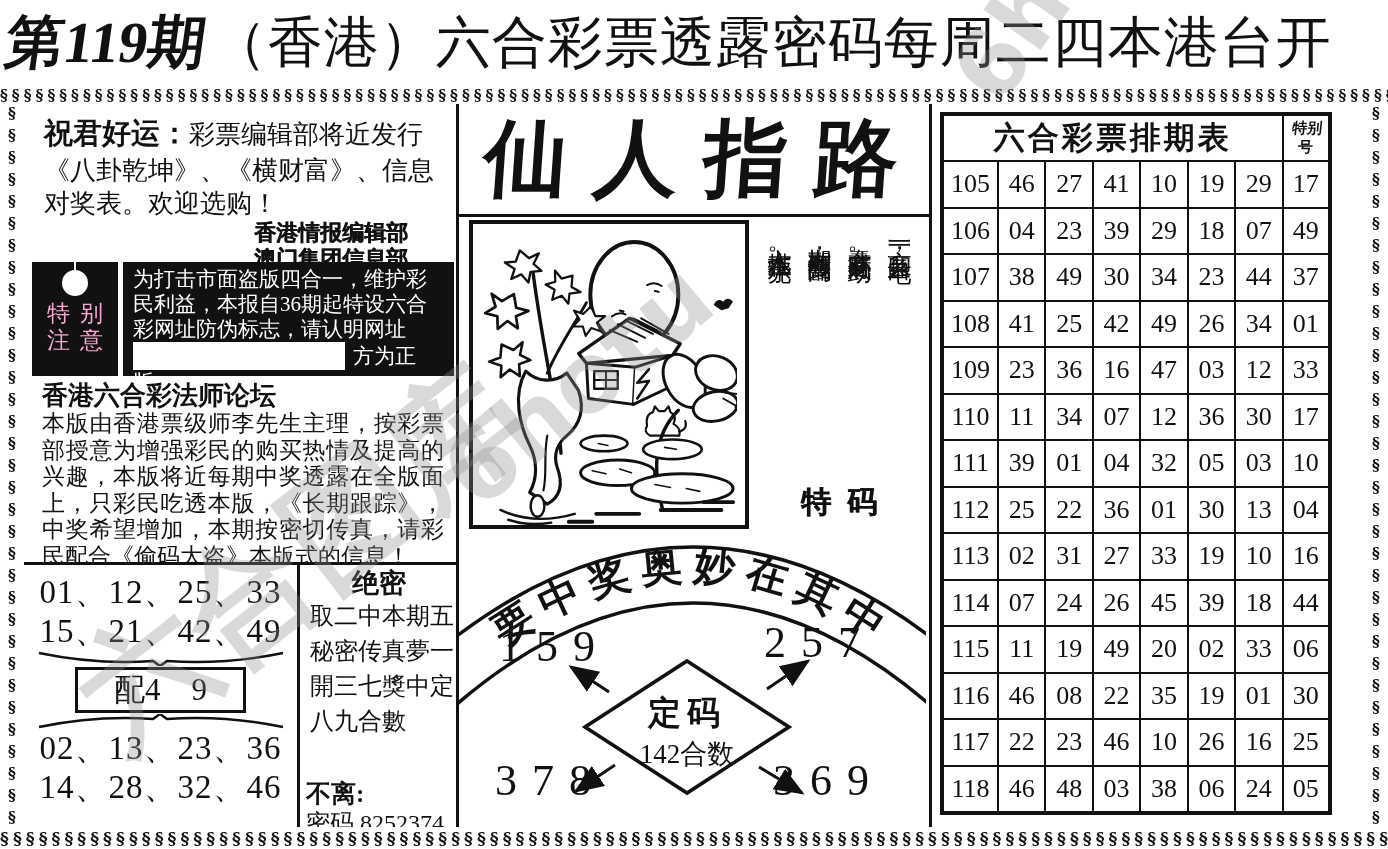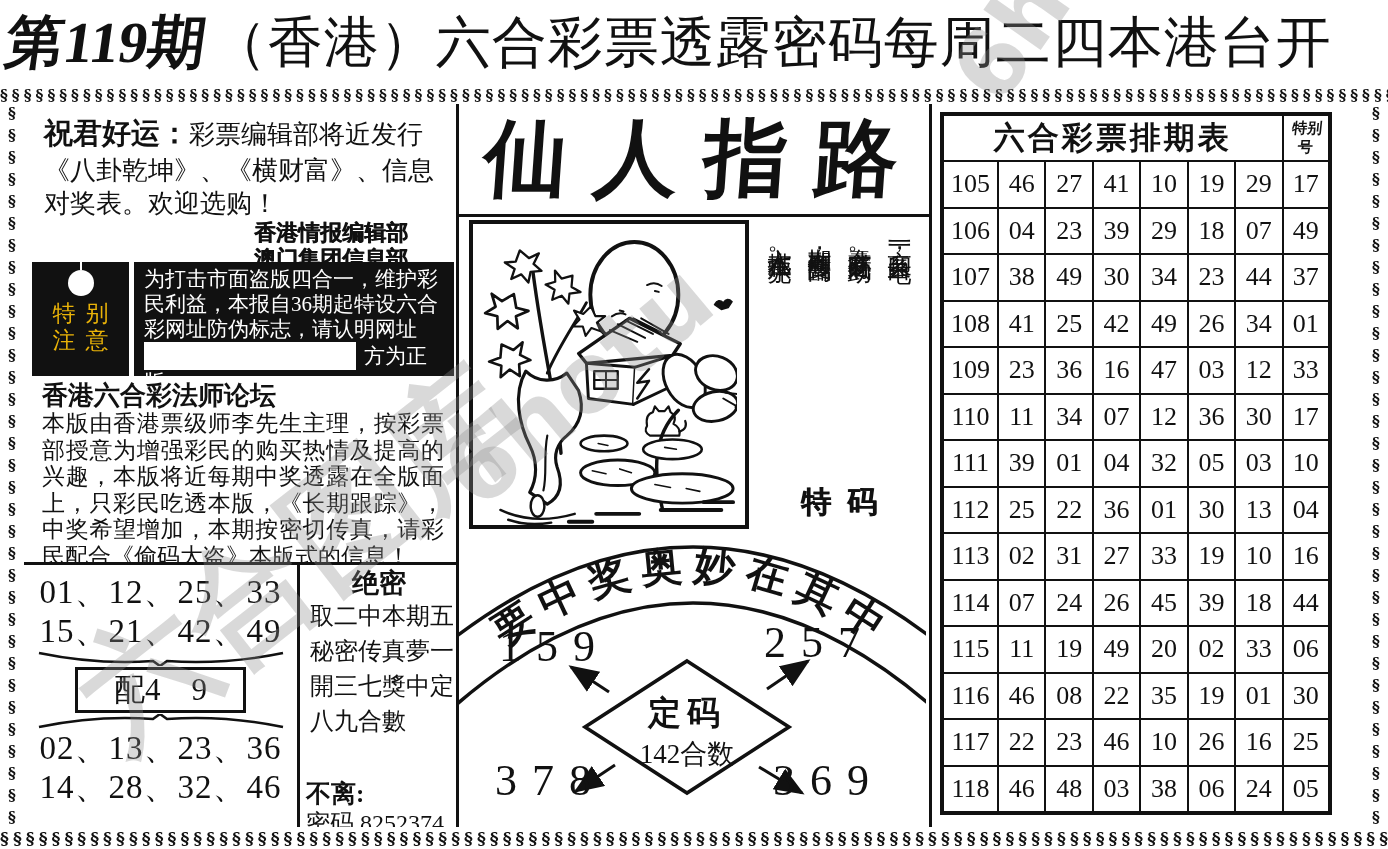--- a/index.html
+++ b/index.html
@@ -19,21 +19,21 @@
   .center-col{width:470px;border-right:3px solid #111;display:flex;flex-direction:column;overflow:hidden;}
   .right-col{flex:1;padding:8px 4px 0 8px;overflow:hidden;}
   
   .greeting{height:148px;padding:10px 14px 0 20px;overflow:hidden;}
   .greeting .lead{font-size:29px;font-weight:bold;}
   .greeting .gbody{font-size:26px;line-height:33px;}
   .greeting .sign{font-size:22px;font-weight:bold;text-align:right;padding-right:34px;line-height:26px;
     text-shadow:0.7px 0 #111;}
   
   .notice-row{height:114px;display:flex;gap:5px;padding:0 2px 0 8px;overflow:hidden;}
-  .notice-label{width:97px;background:#111;color:#eab308;text-align:center;overflow:hidden;}
+  .notice-label{width:86px;background:#111;color:#f9a8d4;text-align:center;overflow:hidden;}
   .cord{width:2px;height:8px;background:#fff;margin:0 auto;}
   .bulb{width:26px;height:26px;border-radius:50%;background:#fff;margin:0 auto 4px;}
   .notice-label .nl{font-size:23px;letter-spacing:10px;line-height:27px;padding-left:10px;}
   .notice-body{flex:1;background:#111;color:#fff;padding:5px 8px 2px 10px;font-size:21px;line-height:25px;overflow:hidden;}
   .redacted{display:inline-block;width:212px;height:28px;background:#fff;vertical-align:-7px;margin-right:8px;}
   
   .forum{flex:1;padding:4px 12px 0 18px;overflow:hidden;}
   .forum .ftitle{font-size:26px;font-weight:bold;line-height:31px;}
   .forum .fbody{font-size:23px;line-height:26.5px;text-align:justify;}
   

